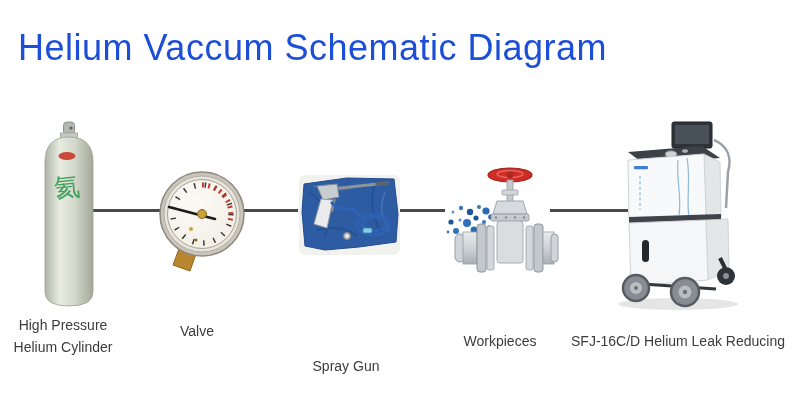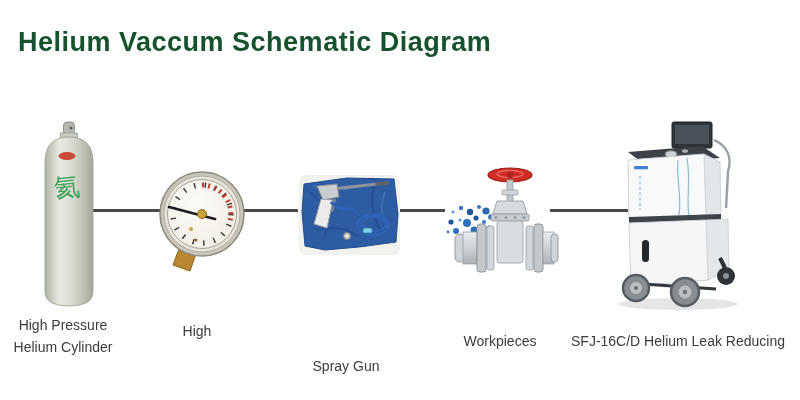--- a/index.html
+++ b/index.html
@@ -6,21 +6,21 @@
   body{
     width:800px;height:400px;
     background:#ffffff;
     font-family:"Liberation Sans", sans-serif;
     position:relative;
     overflow:hidden;
   }
   .stage{position:absolute;}
   #page-title{
     position:absolute;left:18px;top:27px;
-    font-size:27px;font-weight:700;color:#14532d;
+    font-size:36px;font-weight:400;color:#1d4ed8;
     letter-spacing:0.5px;white-space:nowrap;
   }
   .connector{
     position:absolute;height:3px;background:#4a4a4a;top:209px;
   }
   .stage-label{
     position:absolute;
     font-size:14px;color:#3c3c3c;text-align:center;line-height:22px;
   }
   .stage-label span{display:block;}
@@ -198,21 +198,21 @@
       <circle cx="110" cy="156" r="3" fill="#8a9096"></circle>
     </g>
   </svg>
 </div>
 
 <div class="stage-label" style="left:-12px;top:314px;width:150px;">
   <span>High Pressure</span>
   <span>Helium Cylinder</span>
 </div>
 <div class="stage-label" style="left:137px;top:320px;width:120px;">
-  <span>High</span>
+  <span>Valve</span>
 </div>
 <div class="stage-label" style="left:286px;top:330px;width:120px;margin-top:25px;">
   <span>Spray Gun</span>
 </div>
 <div class="stage-label" style="left:440px;top:330px;width:120px;">
   <span>Workpieces</span>
 </div>
 <div class="stage-label" style="left:563px;top:330px;width:230px;">
   <span>SFJ-16C/D Helium Leak Reducing</span>
 </div>

